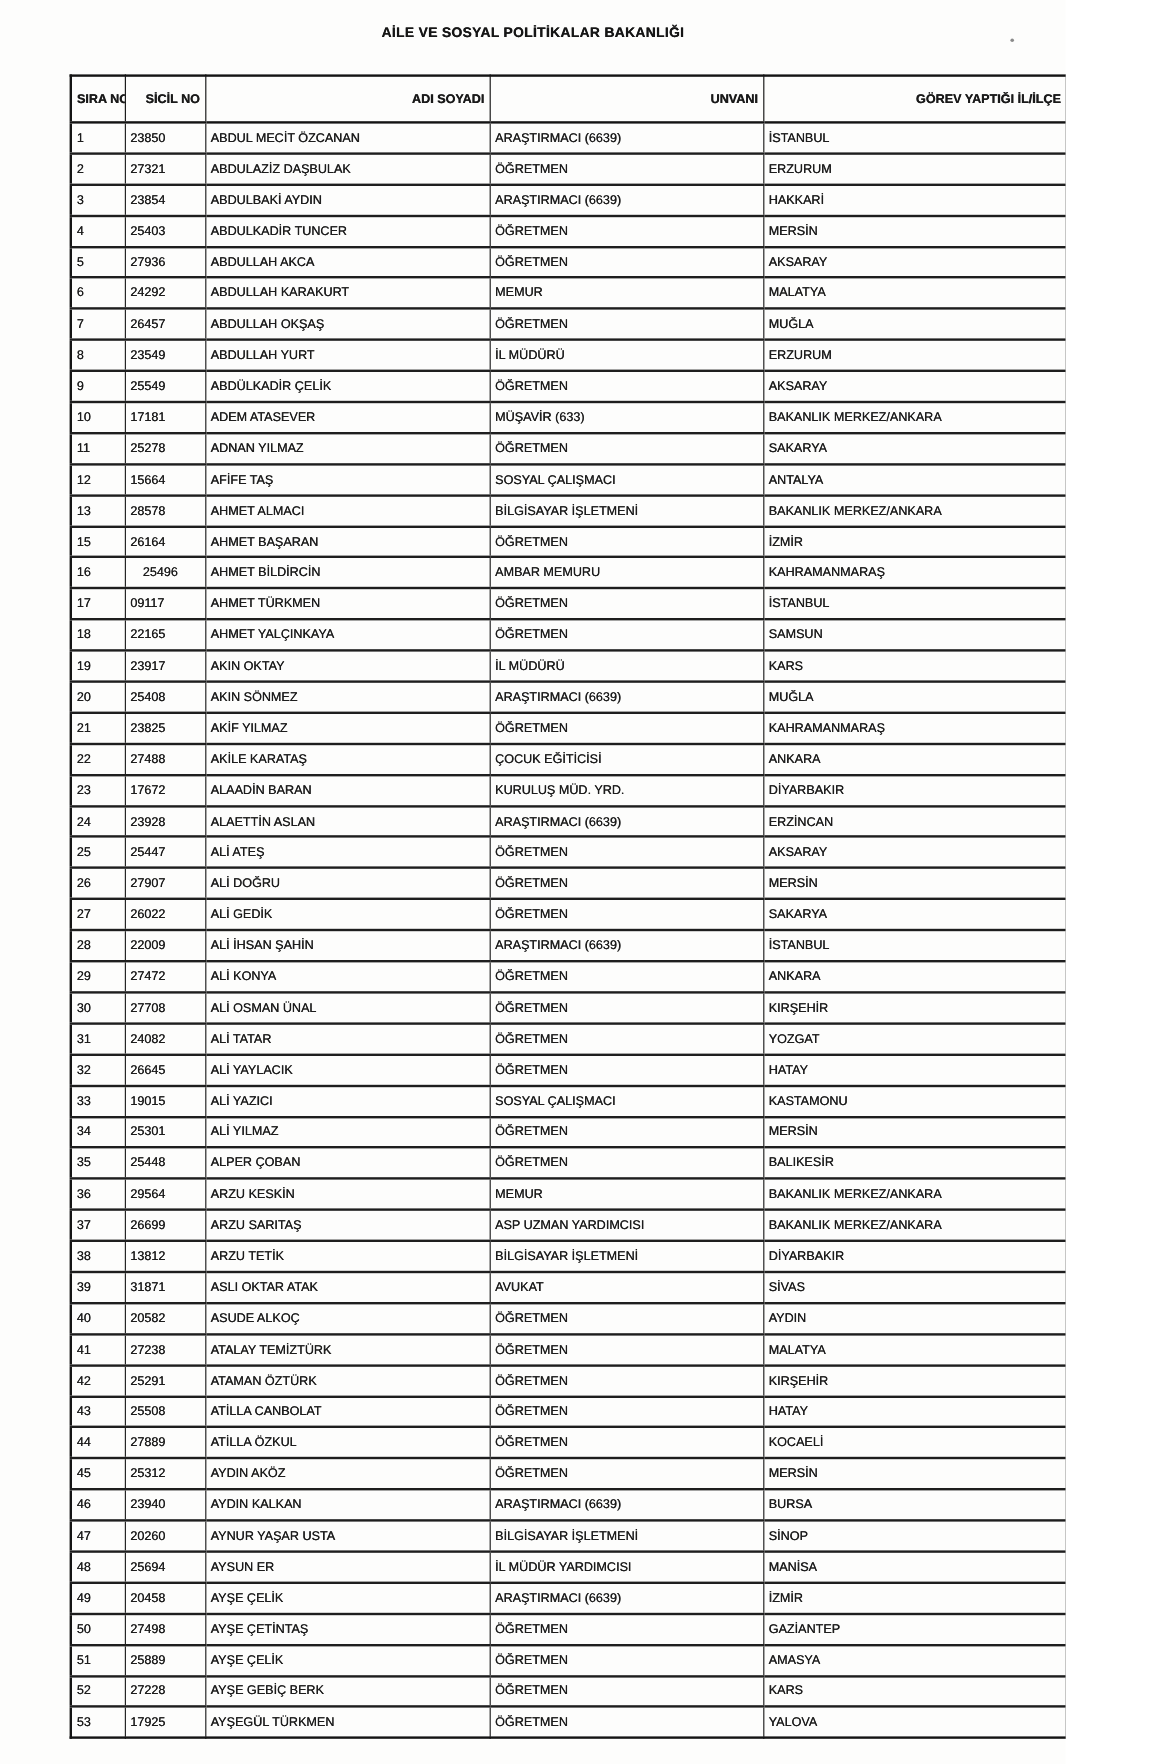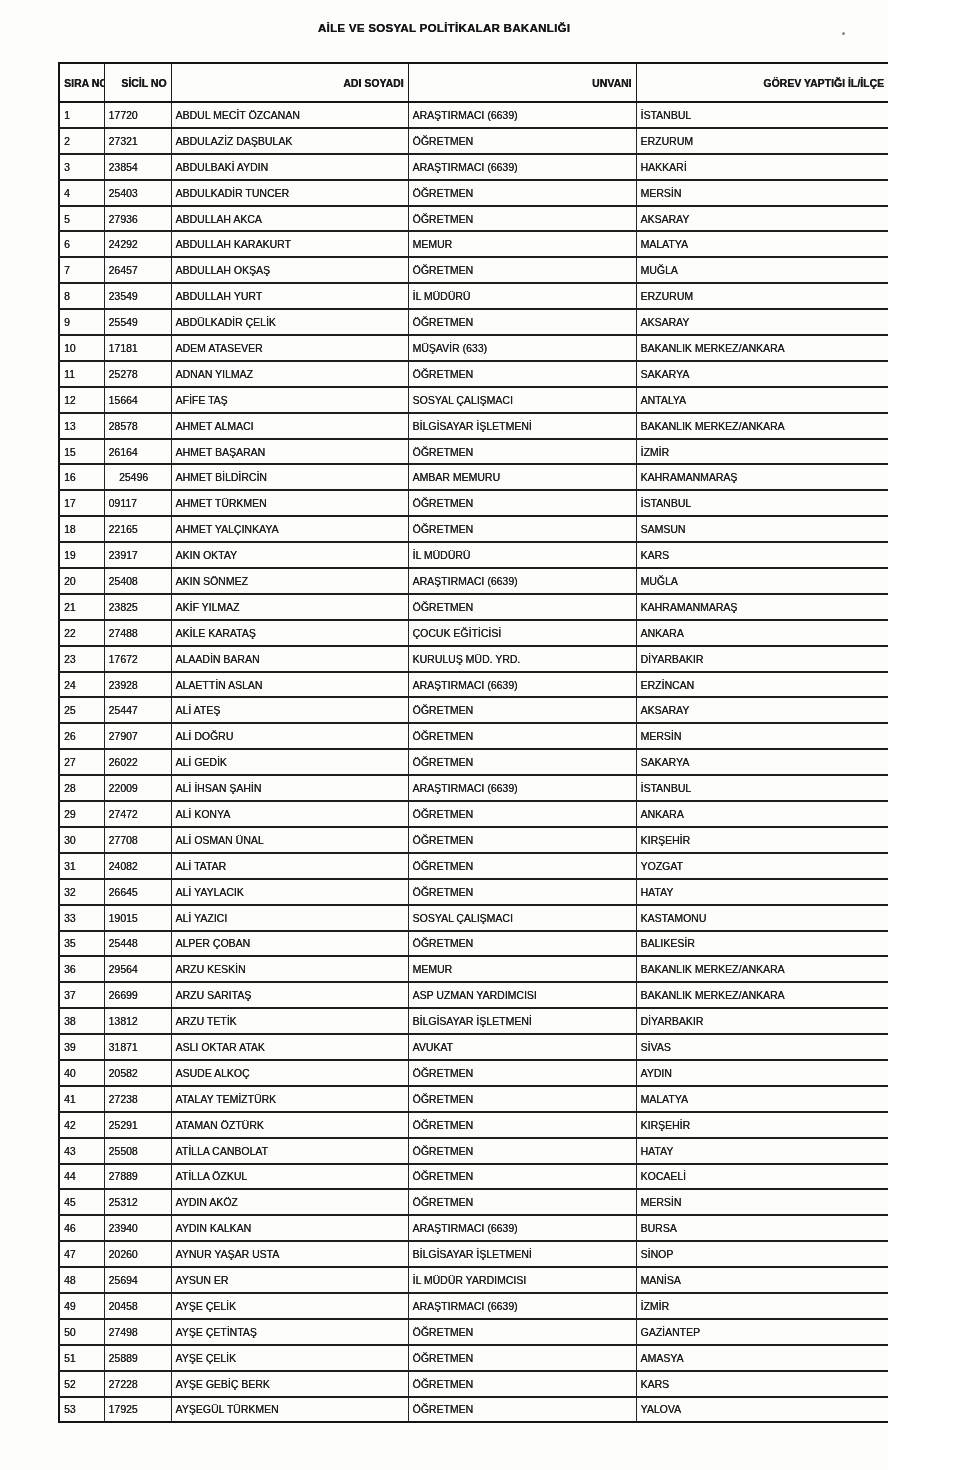--- a/index.html
+++ b/index.html
@@ -102,21 +102,21 @@
           <th>SIRA NO</th>
           <th>SİCİL NO</th>
           <th>ADI SOYADI</th>
           <th>UNVANI</th>
           <th>GÖREV YAPTIĞI İL/İLÇE</th>
         </tr>
     </thead>
     <tbody id="table-body">
         <tr>
           <td>1</td>
-          <td>17720</td>
+          <td>23850</td>
           <td>ABDUL MECİT ÖZCANAN</td>
           <td>ARAŞTIRMACI (6639)</td>
           <td>İSTANBUL</td>
         </tr>
         <tr>
           <td>2</td>
           <td>27321</td>
           <td>ABDULAZİZ DAŞBULAK</td>
           <td>ÖĞRETMEN</td>
           <td>ERZURUM</td>
@@ -325,20 +325,27 @@
           <td>HATAY</td>
         </tr>
         <tr>
           <td>33</td>
           <td>19015</td>
           <td>ALİ YAZICI</td>
           <td>SOSYAL ÇALIŞMACI</td>
           <td>KASTAMONU</td>
         </tr>
         <tr>
+          <td>34</td>
+          <td>25301</td>
+          <td>ALİ YILMAZ</td>
+          <td>ÖĞRETMEN</td>
+          <td>MERSİN</td>
+        </tr>
+        <tr>
           <td>35</td>
           <td>25448</td>
           <td>ALPER ÇOBAN</td>
           <td>ÖĞRETMEN</td>
           <td>BALIKESİR</td>
         </tr>
         <tr>
           <td>36</td>
           <td>29564</td>
           <td>ARZU KESKİN</td>

